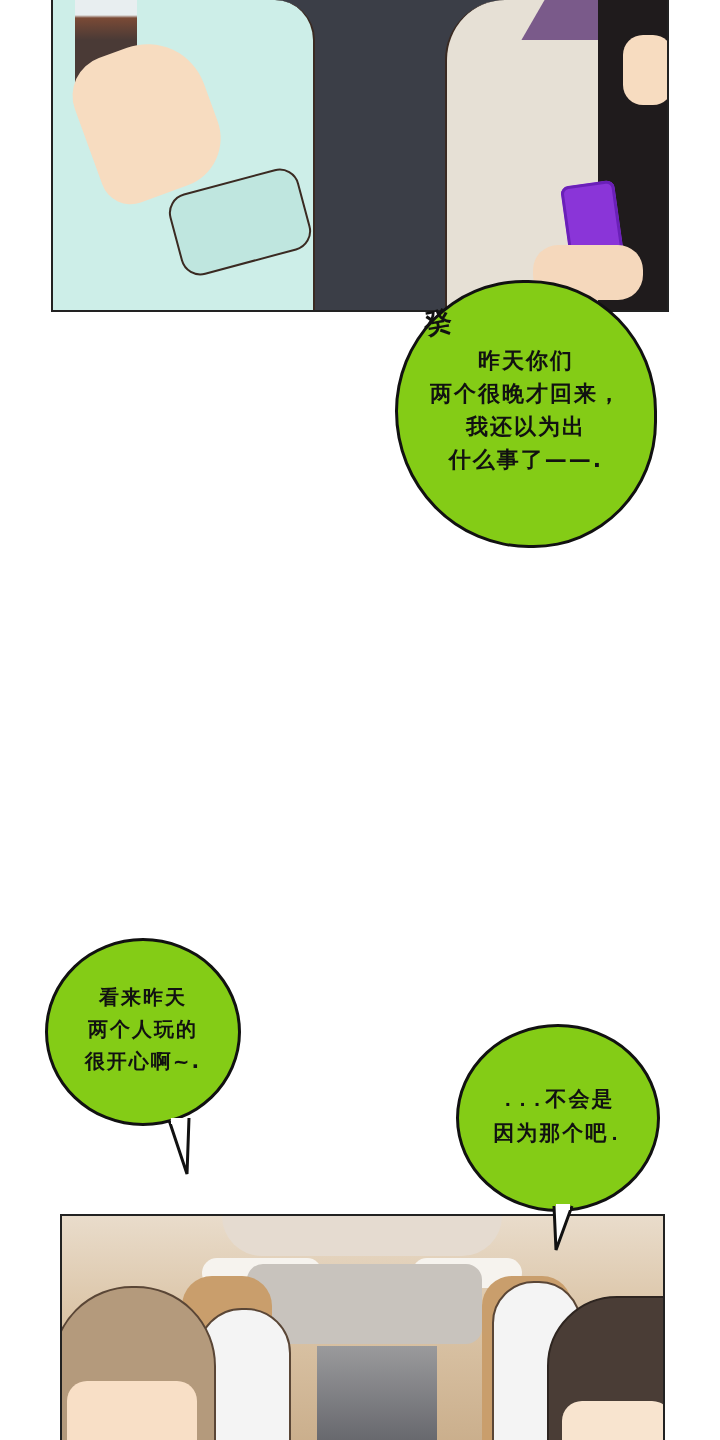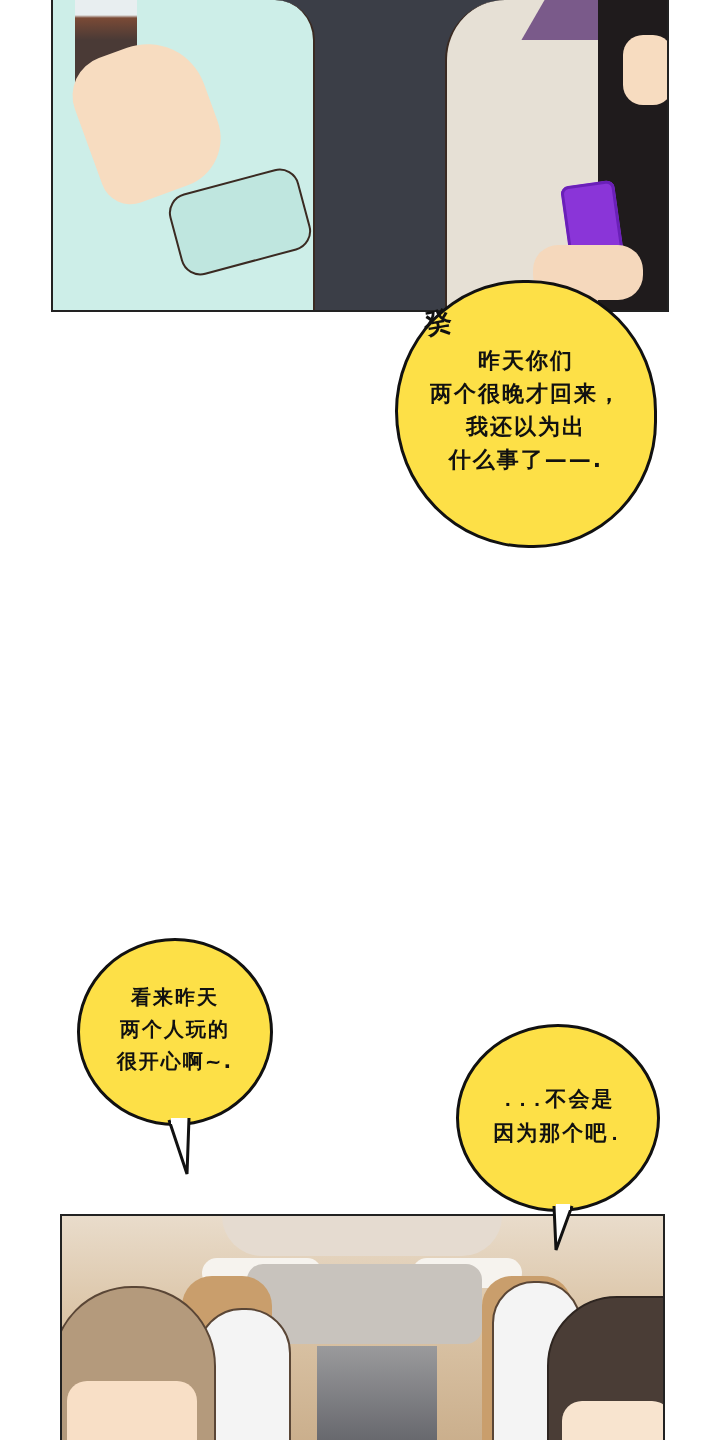--- a/index.html
+++ b/index.html
@@ -1,20 +1,20 @@
 <!DOCTYPE html>
 <html><head>
 <meta charset="utf-8">
 <style>
   html, body { margin:0; padding:0; }
   body { width:720px; height:1440px; background:#ffffff; position:relative; overflow:hidden; font-family:"DejaVu Sans", sans-serif; }
   .panel { position:absolute; border:2px solid #222; box-sizing:border-box; overflow:hidden; }
   #panel-top { left:51px; top:-2px; width:618px; height:314px; background:#3b3e47; }
   #panel-bottom { left:60px; top:1214px; width:605px; height:240px; background:linear-gradient(180deg,#e9dccb 0%,#dcc6a9 40%,#c9ad8a 100%); }
-  .bubble { position:absolute; background:#fde047; border:3px solid #111; border-radius:50%; box-sizing:border-box; display:flex; align-items:center; justify-content:center; text-align:center; }
+  .bubble { position:absolute; background:#84cc16; border:3px solid #111; border-radius:50%; box-sizing:border-box; display:flex; align-items:center; justify-content:center; text-align:center; }
   .bubble-text { font-family:"DejaVu Sans", sans-serif; font-weight:bold; font-size:22px; line-height:33px; color:#111; white-space:pre-line; letter-spacing:2px; }
   .tail { position:absolute; width:0; height:0; }
   .sfx { position:absolute; font-family:"DejaVu Serif", serif; font-weight:bold; font-size:28px; color:#111; transform:rotate(-10deg); }
   
   .shape { position:absolute; }
 </style>
 </head>
 <body>
 
 <div class="panel" id="panel-top">
@@ -33,21 +33,21 @@
 </div>
 
 <div class="bubble" style="left:395px;top:280px;width:262px;height:268px;border-radius:50% 50% 48% 52%;">
   <div class="bubble-text" style="margin-top:-8px;">昨天你们
 两个很晚才回来，
 我还以为出
 什么事了——.</div>
 </div>
 <div class="sfx" style="left:424px;top:304px;">癸</div>
 
-<div class="bubble" style="left:77px;top:938px;width:196px;height:188px;">
+<div class="bubble" style="left:45px;top:938px;width:196px;height:188px;">
   <div class="bubble-text" style="font-size:20px;line-height:32px;margin-top:-6px;">看来昨天
 两个人玩的
 很开心啊~.</div>
 </div>
 <svg class="tail" style="left:165px;top:1118px;width:40px;height:60px;" viewBox="0 0 40 60">
   <path d="M4 2 L22 56 L24 0" fill="#fff" stroke="#111" stroke-width="3"></path>
   <rect x="6" y="0" width="16" height="6" fill="#fff"></rect>
 </svg>
 
 <div class="bubble" style="left:456px;top:1024px;width:204px;height:188px;">

